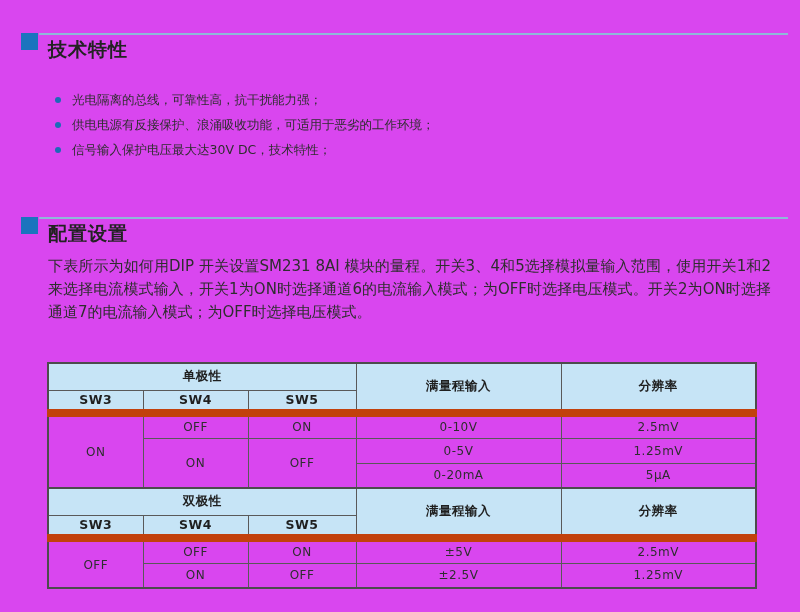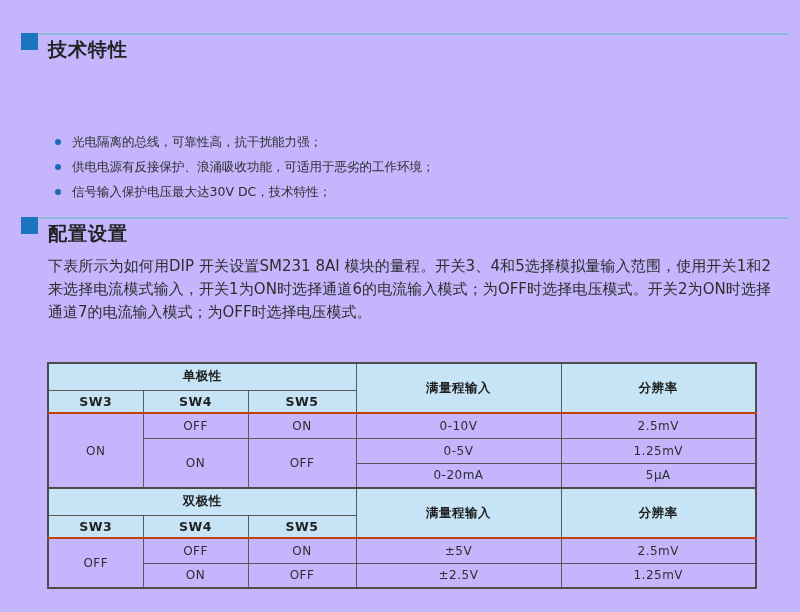--- a/index.html
+++ b/index.html
@@ -1,20 +1,20 @@
 <!DOCTYPE html>
 <html><head>
 <meta charset="utf-8">
 <style>
   * { margin:0; padding:0; box-sizing:border-box; }
   html,body { background:#ffffff; }
   .page {
     position:relative;
     width:800px; height:612px;
-    background:#c4b5fd;
+    background:#d946ef;
     font-family:"DejaVu Sans","Liberation Sans",sans-serif;
     color:#2e2e2e;
     overflow:hidden;
   }
 
   
   .sec-header { position:absolute; left:0; right:0; height:24px; }
   .sec-sq {
     position:absolute; left:21px; top:0;
     width:17px; height:17px; background:#1b74be;
@@ -26,21 +26,20 @@
   .sec-title {
     position:absolute; left:48px; top:4px;
     font-size:19px; font-weight:bold; color:#222222;
     letter-spacing:1px;
   }
 
   
   .feature-list {
     position:absolute; top:93px; left:55px;
     list-style:none;
-    margin-top:42px;
   }
   .feature-list li {
     position:relative; padding-left:17px;
     height:13px; line-height:13px;
     margin-bottom:12px;
     font-size:12.5px; color:#2e2e2e;
     white-space:nowrap;
   }
   .bullet-dot {
     position:absolute; left:0; top:3.5px;
@@ -67,21 +66,21 @@
     text-align:center; vertical-align:middle;
     font-size:12px; color:#2e2e2e;
     padding:0;
     letter-spacing:0.5px;
   }
   table.dip td.hd {
     background:#c6e4f6;
     font-weight:bold; color:#1f1f1f;
     font-size:12.5px;
   }
-  table.dip td.hdr-bottom { border-bottom:2px solid #c2410c; }
+  table.dip td.hdr-bottom { border-bottom:8px solid #c2410c; }
   table.dip tr.thick-top td { border-top:2px solid #4c4c4c; }
   tr.group-row { height:27px; }
   tr.sw-row    { height:23px; }
   tr.data-row  { height:25px; }
 </style>
 </head>
 <body>
 
 <div class="page">
 

